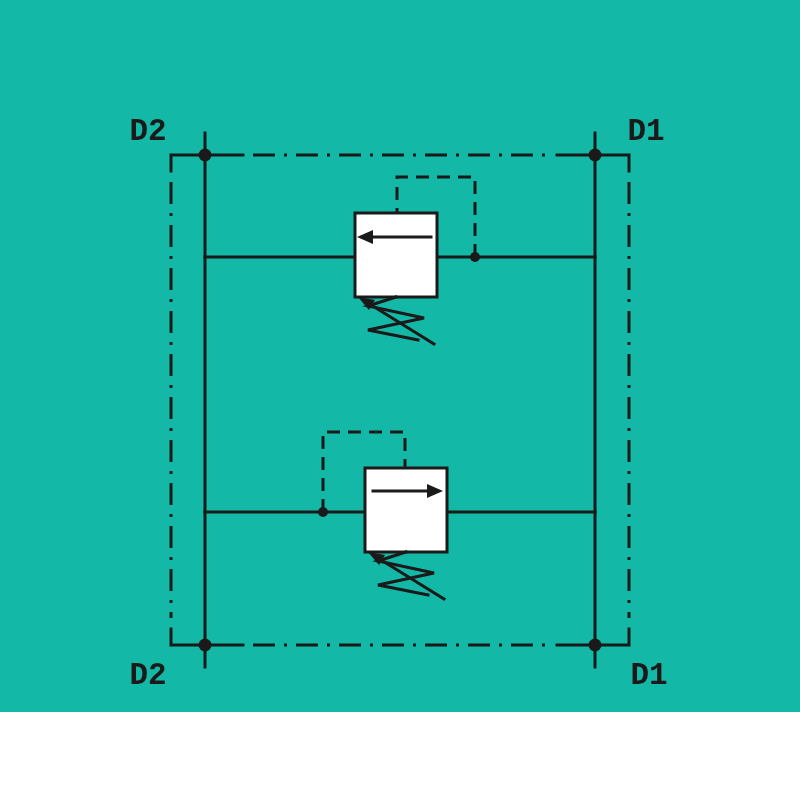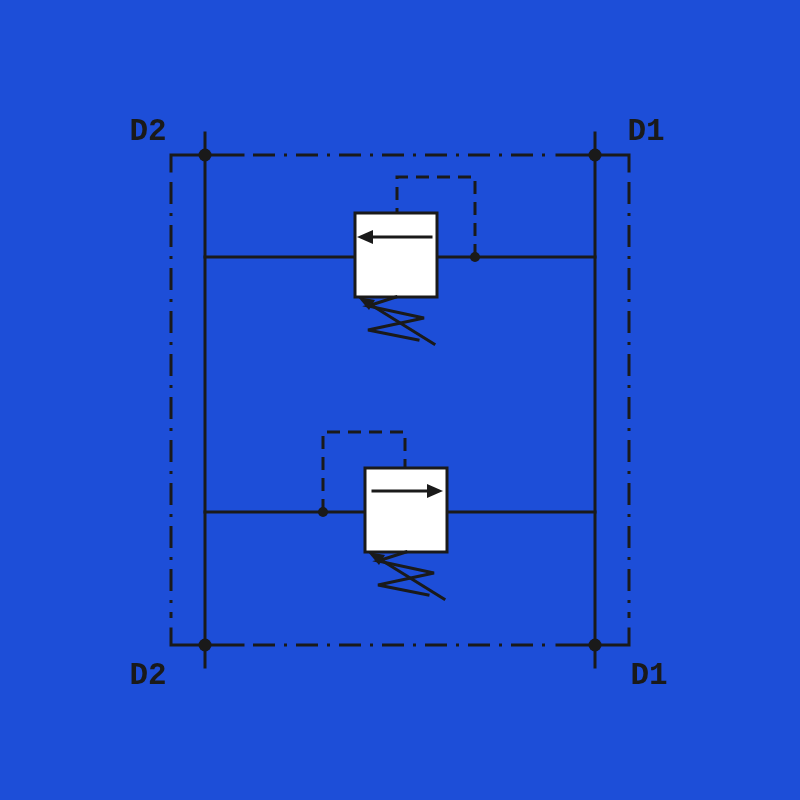--- a/index.html
+++ b/index.html
@@ -3,22 +3,22 @@
 <meta charset="utf-8">
 <style>
   html, body {
     margin: 0;
     padding: 0;
     background: #ffffff;
   }
   .canvas {
     position: relative;
     width: 800px;
-    height: 800px;
-    background: #1d4ed8;
+    height: 712px;
+    background: #14b8a6;
     overflow: hidden;
   }
   svg { display: block; }
 
   
   .s {
     stroke: #1a1a1a;
     stroke-width: 3;
     fill: none;
     stroke-linecap: square;

